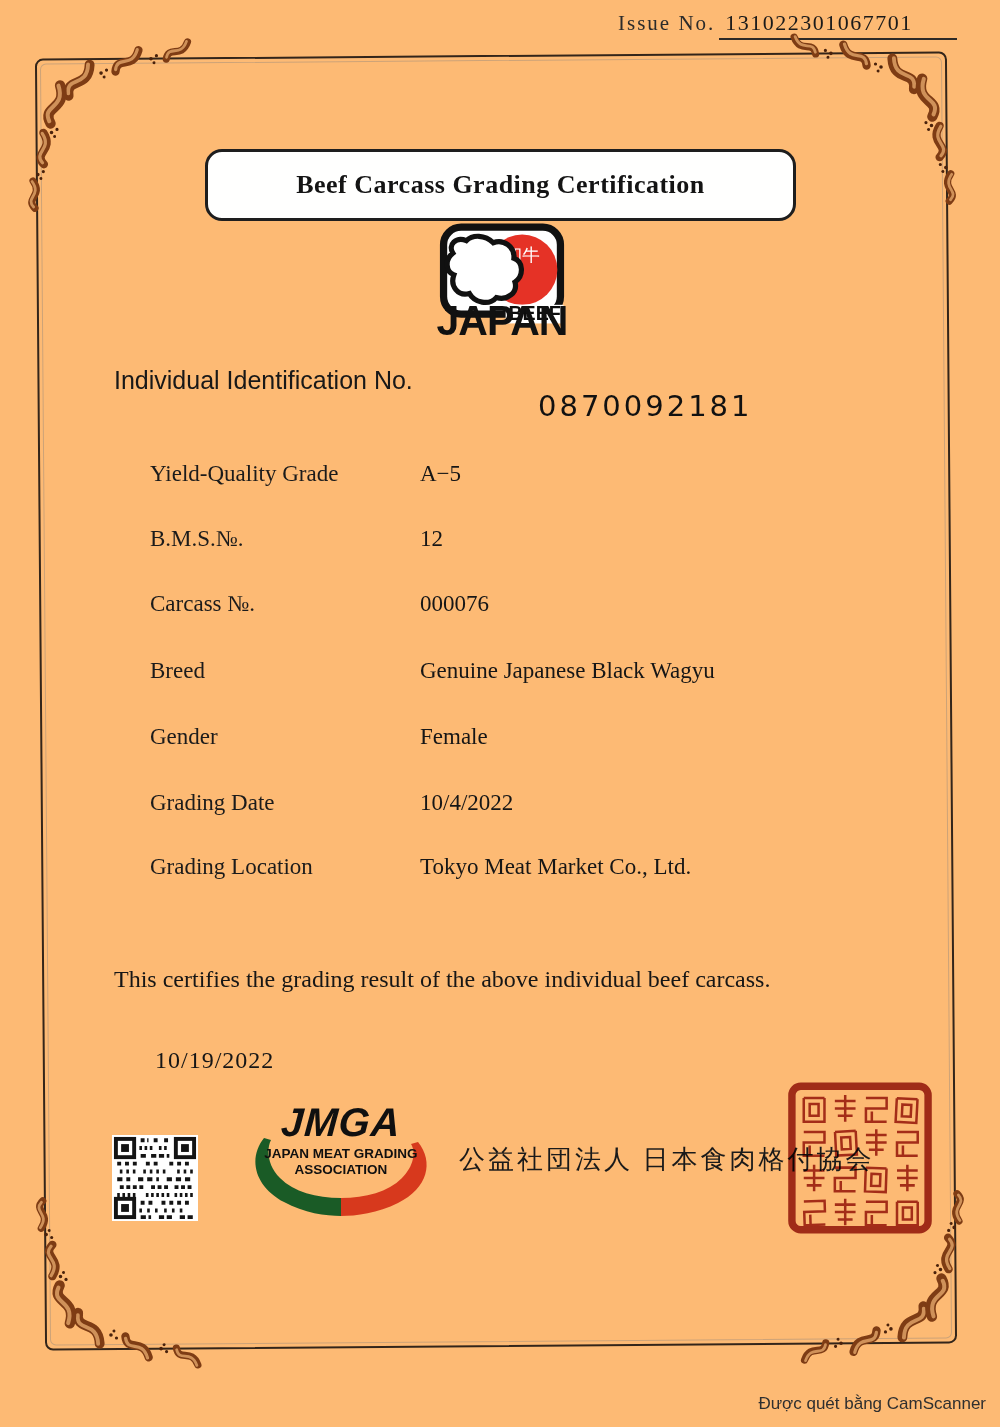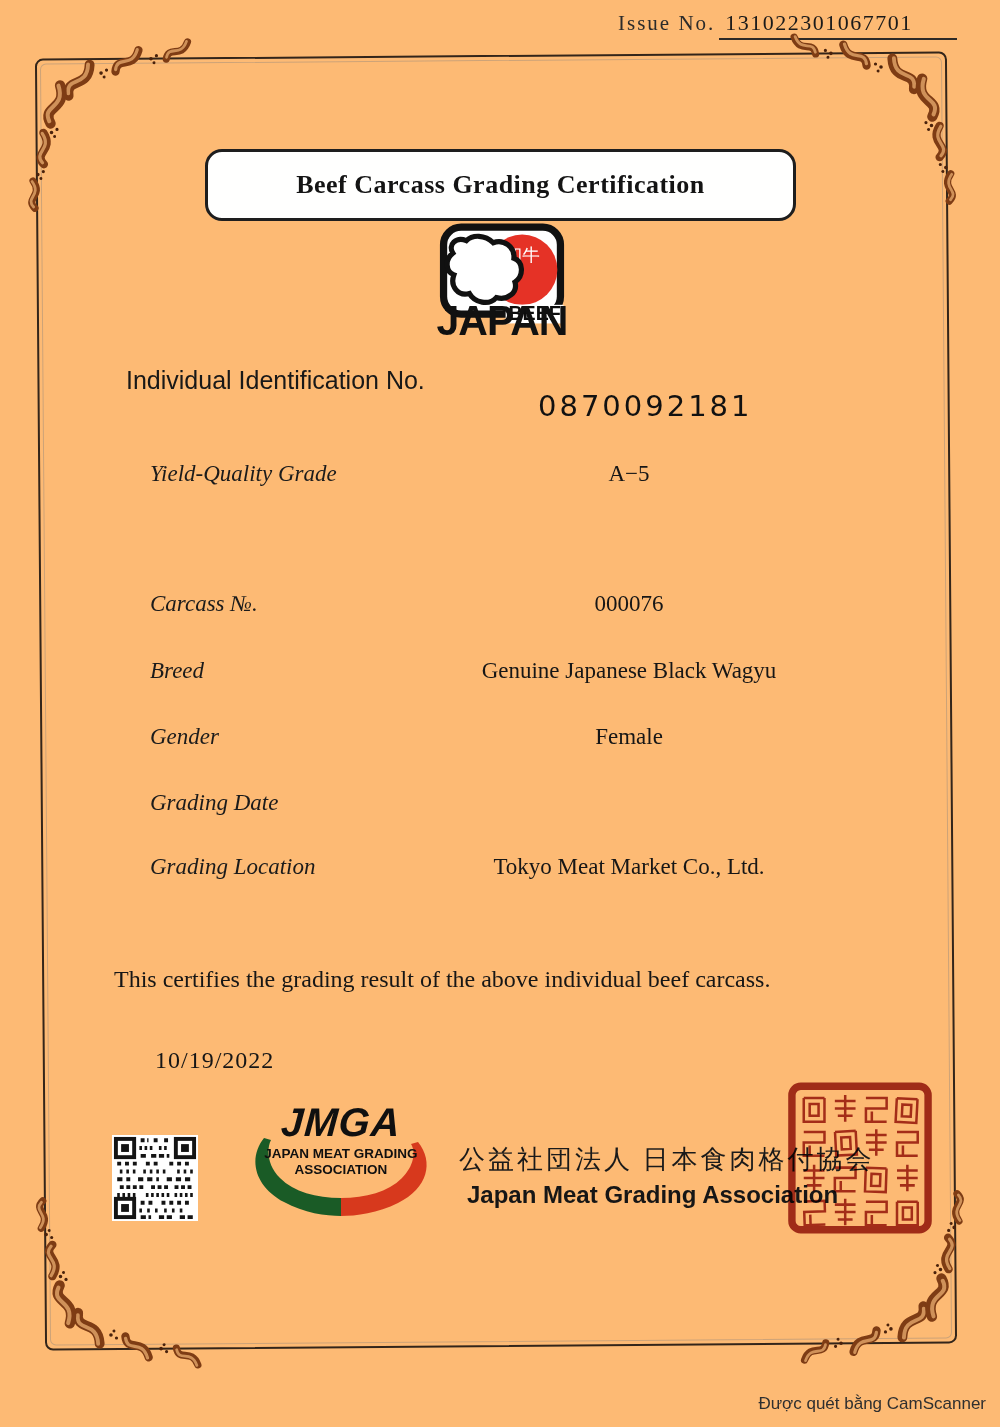--- a/index.html
+++ b/index.html
@@ -29,29 +29,29 @@
             justify-content:center;background:#fffffe;}
   .titlebox span{font-size:26px;font-weight:bold;color:#141414;letter-spacing:.5px;}
 
   
   .beeflogo{position:absolute;left:427px;top:222px;width:150px;}
   .japan-word{position:absolute;left:419px;top:297px;width:166px;text-align:center;
               font-family:"Liberation Sans",sans-serif;font-weight:bold;font-size:41px;
               letter-spacing:-1px;color:#111;transform:scaleY(1.05);}
 
   
-  .iin-label{position:absolute;left:126px;top:366px;font-family:"Liberation Sans",sans-serif;
+  .iin-label{position:absolute;left:114px;top:366px;font-family:"Liberation Sans",sans-serif;
              font-size:25px;color:#181818;}
   .iin-value{position:absolute;left:538px;top:361px;font-family:"DejaVu Sans",sans-serif;
              font-size:29px;letter-spacing:3px;color:#111;margin-top:28px;}
 
   
   .row{position:absolute;left:0;width:1000px;height:30px;}
-  .row .flabel{position:absolute;left:150px;font-size:23px;color:#1b1b1b;font-style:italic;}
-  .row .fvalue{position:absolute;left:404px;width:450px;text-align:center;font-size:23px;color:#161616;}
+  .row .flabel{position:absolute;left:150px;font-size:23px;color:#1b1b1b;}
+  .row .fvalue{position:absolute;left:420px;width:450px;text-align:left;font-size:23px;color:#161616;}
 
   
   .statement{position:absolute;left:114px;top:966px;width:790px;font-size:24px;color:#161616;}
   .certdate{position:absolute;left:155px;top:1047px;font-size:24px;color:#161616;letter-spacing:1px;}
 
   
   .qr{position:absolute;left:112px;top:1134px;width:86px;height:88px;}
   .jmga{position:absolute;left:246px;top:1098px;width:190px;height:125px;}
   .jmga svg{position:absolute;left:0;top:0;}
   .jmga .acr{position:absolute;left:0;top:2px;width:190px;text-align:center;
@@ -145,34 +145,39 @@
   </svg>
   <div class="japan-word">JAPAN</div>
 
   <div class="iin-label">Individual Identification No.</div>
   <div class="iin-value">0870092181</div>
 
   <div class="row" style="top:461px">
     <span class="flabel">Yield-Quality Grade</span>
     <span class="fvalue">A−5</span>
   </div>
+  <div class="row" style="top:526px">
+    <span class="flabel">B.M.S.№.</span>
+    <span class="fvalue">12</span>
+  </div>
   <div class="row" style="top:591px">
     <span class="flabel">Carcass №.</span>
     <span class="fvalue">000076</span>
   </div>
   <div class="row" style="top:658px">
     <span class="flabel">Breed</span>
     <span class="fvalue">Genuine Japanese Black Wagyu</span>
   </div>
   <div class="row" style="top:724px">
     <span class="flabel">Gender</span>
     <span class="fvalue">Female</span>
   </div>
   <div class="row" style="top:790px">
     <span class="flabel">Grading Date</span>
+    <span class="fvalue">10/4/2022</span>
   </div>
   <div class="row" style="top:854px">
     <span class="flabel">Grading Location</span>
     <span class="fvalue">Tokyo Meat Market Co., Ltd.</span>
   </div>
 
   <div class="statement">This certifies the grading result of the above individual beef carcass.</div>
   <div class="certdate">10/19/2022</div>
 
   <svg class="qr" viewBox="0 0 66 66">
@@ -204,21 +209,20 @@
     <svg viewBox="0 0 190 125" width="190" height="125">
       <path d="M18,40 C2,60 8,88 38,104 C58,115 80,118 95,118 L95,100 C70,100 48,94 34,80 C22,68 20,52 25,42 Z" fill="#1a5b26"></path>
       <path d="M172,44 C188,64 182,90 152,105 C132,115 110,118 95,118 L95,100 C120,100 142,94 156,80 C168,68 170,54 165,46 Z" fill="#d7391d"></path>
     </svg>
     <div class="acr">JMGA</div>
     <div class="l1">JAPAN MEAT GRADING</div>
     <div class="l2">ASSOCIATION</div>
   </div>
 
   <div class="org-jp">公益社団法人 日本食肉格付協会</div>
-  <div class="org-en">Japan Meat Grading Association</div>
 
   <svg class="seal" viewBox="0 0 100 105">
     <rect x="4" y="4" width="92" height="97" rx="6" fill="none" stroke="#9c3129" stroke-width="5"></rect>
     <use href="#sgA" transform="translate(10,10)"></use>
     <use href="#sgB" transform="translate(31,10)"></use>
     <use href="#sgC" transform="translate(52,10)"></use>
     <use href="#sgA" transform="translate(73,10) rotate(3)"></use>
     <use href="#sgC" transform="translate(10,33)"></use>
     <use href="#sgA" transform="translate(31,33) rotate(-3)"></use>
     <use href="#sgB" transform="translate(52,33)"></use>

